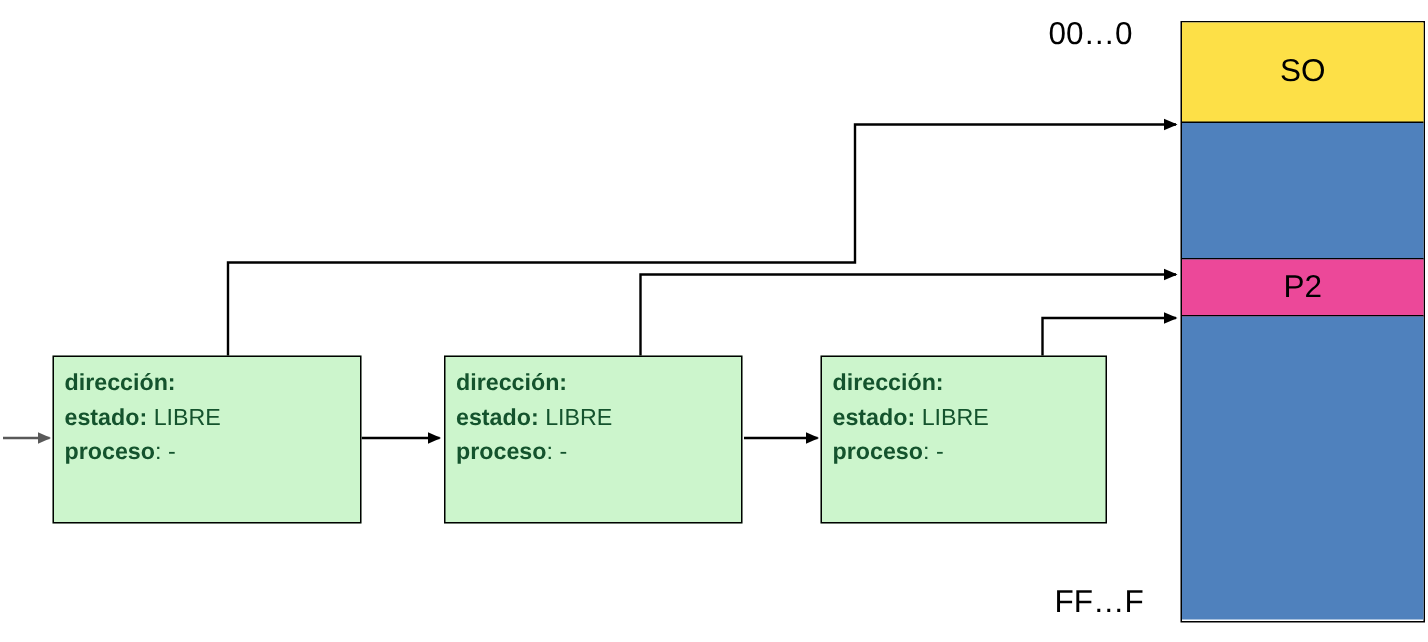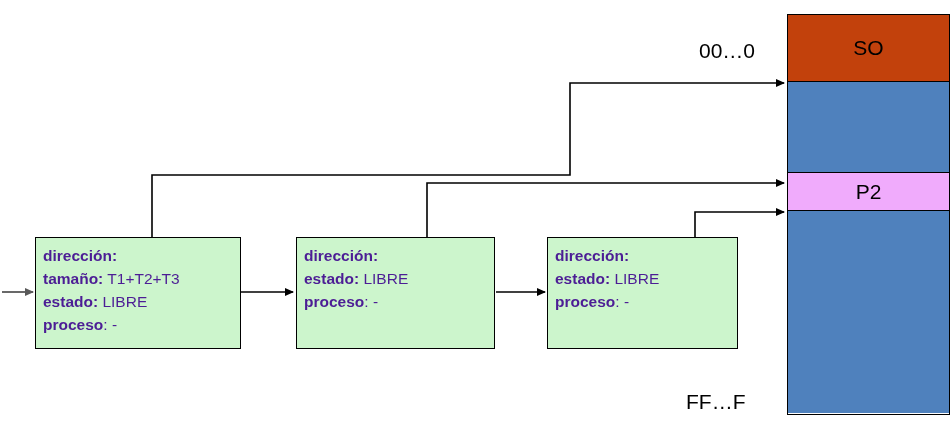--- a/index.html
+++ b/index.html
@@ -16,21 +16,21 @@
   .node{
     position:absolute;
     background:#ccf5cc;
     border:1.5px solid #000;
     box-sizing:border-box;
     padding:6px 0 0 7px;
   }
   .node .line{
     font-size:15.5px;
     line-height:23px;
-    color:#4c1d95;
+    color:#14532d;
     white-space:nowrap;
   }
   .node .k{font-weight:bold;}
   .node .v{font-weight:normal;}
 
   #node1{left:35px;top:237px;width:206px;height:112px;}
   #node2{left:296px;top:237px;width:199px;height:112px;}
   #node3{left:547px;top:237px;width:191px;height:112px;}
 
   
@@ -40,32 +40,32 @@
     width:163px;height:401px;
     border:1.5px solid #000;
     box-sizing:border-box;
   }
   .seg{
     position:absolute;left:0;width:100%;
     box-sizing:border-box;
     display:flex;align-items:center;justify-content:center;
     font-size:21px;color:#000;
   }
-  #seg-so   {top:0px;   height:67px;  background:#c2410c;border-bottom:1.5px solid #000;}
+  #seg-so   {top:0px;   height:67px;  background:#fde047;border-bottom:1.5px solid #000;}
   #seg-free1{top:67px;  height:91px;  background:#4f81bd;border-bottom:1.5px solid #000;}
-  #seg-p2   {top:158px; height:38px;  background:#f0abfc;border-bottom:1.5px solid #000;}
+  #seg-p2   {top:158px; height:38px;  background:#ec4899;border-bottom:1.5px solid #000;}
   #seg-free2{top:196px; height:202px; background:#4f81bd;}
 
   
   .addr{
     position:absolute;
     font-size:21px;color:#000;white-space:nowrap;
   }
-  #addr-top{left:699px;top:11px;margin-top:28px;}
-  #addr-bottom{left:686px;top:390px;}
+  #addr-top{left:699px;top:11px;}
+  #addr-bottom{left:703px;top:390px;}
 
   
   #wires{position:absolute;left:0;top:0;width:952px;height:428px;}
 </style>
 </head>
 <body>
 
 <div id="stage">
 
   <svg id="wires" viewBox="0 0 952 428" xmlns="http://www.w3.org/2000/svg">
@@ -101,24 +101,20 @@
     <g>
       <path d="M695,258 L695,212 L784,212" stroke="#000" stroke-width="1.6" fill="none" marker-end="url(#ah)"></path>
     </g>
   </svg>
 
   <div class="node" id="node1">
     <div class="line">
       <span class="k">dirección:</span><span class="v"></span>
     </div>
     <div class="line">
-      <span class="k">tamaño:</span>
-      <span class="v">T1+T2+T3</span>
-    </div>
-    <div class="line">
       <span class="k">estado:</span>
       <span class="v">LIBRE</span>
     </div>
     <div class="line">
       <span class="k">proceso</span><span class="v">: -</span>
     </div>
   </div>
 
   <div class="node" id="node2">
     <div class="line">

